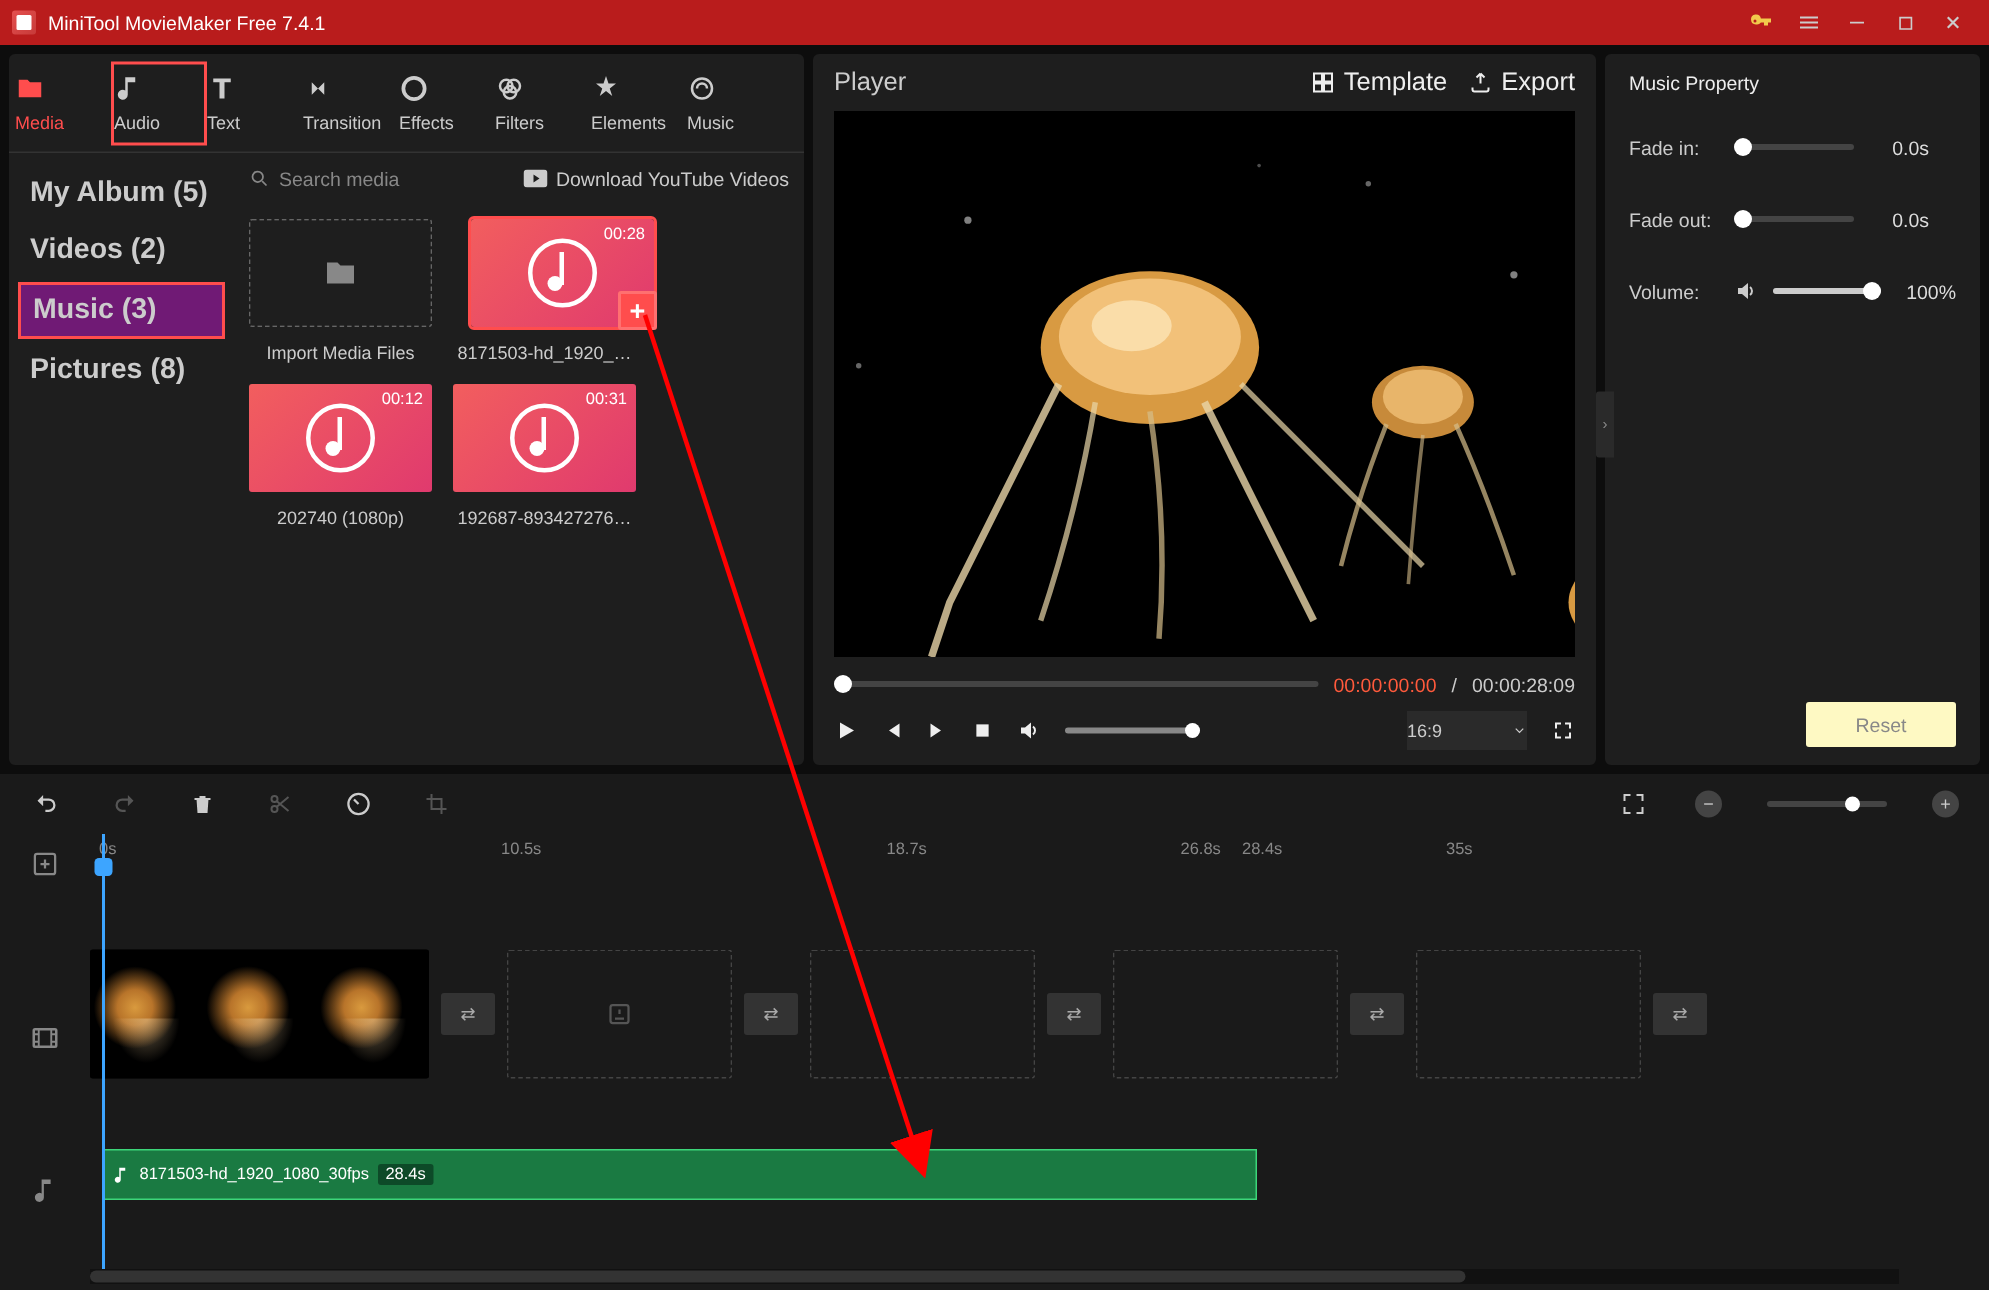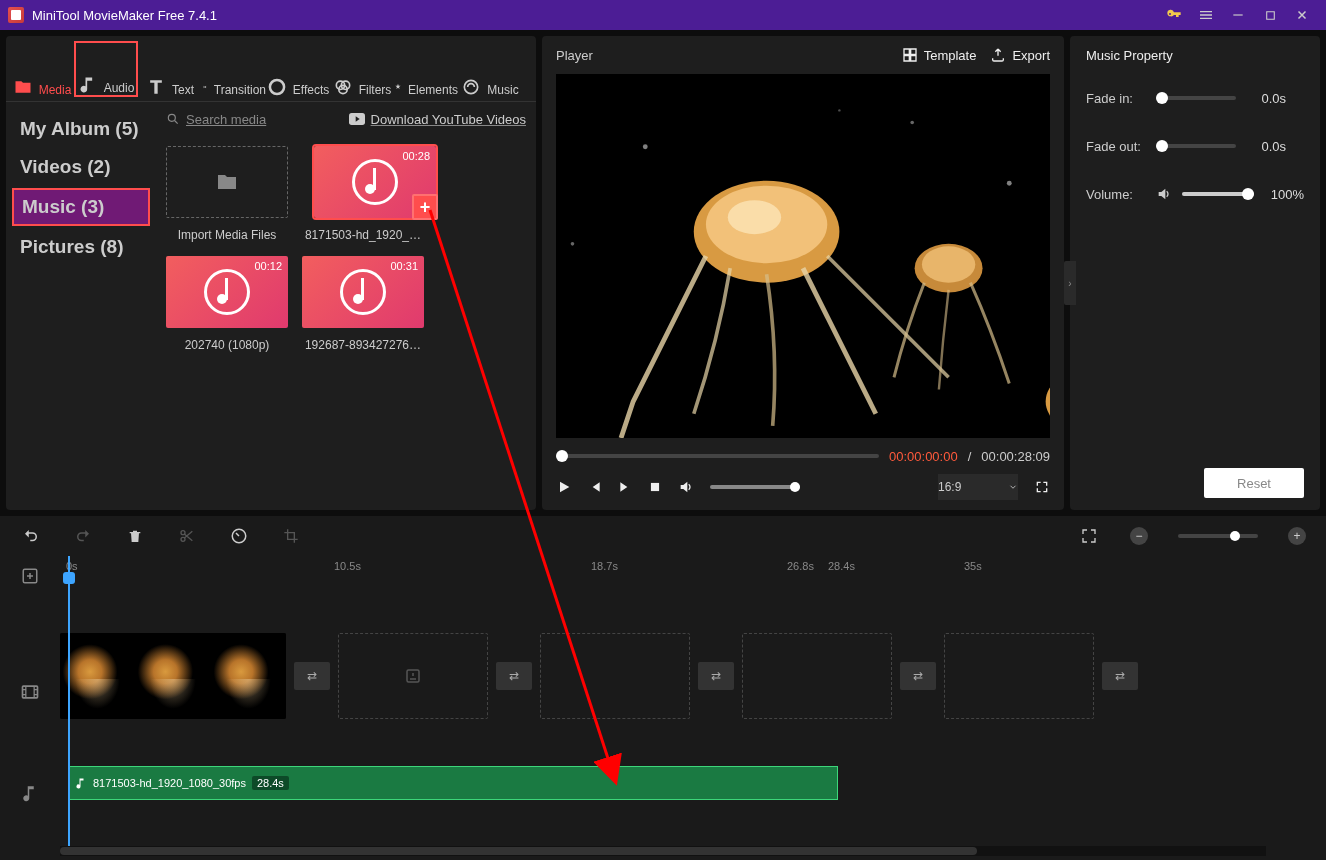--- a/index.html
+++ b/index.html
@@ -1,65 +1,65 @@
 <!DOCTYPE html>
 <html><head>
 <meta charset="utf-8">
 <style>
 * { box-sizing: border-box; margin: 0; padding: 0; font-family: -apple-system, BlinkMacSystemFont, "Segoe UI", Arial, sans-serif; }
 body { background: #0d0d0d; color: #ccc; width: 1326px; height: 860px; overflow: hidden; font-size: 13px; user-select: none; }
 
 
-.titlebar { height: 30px; background: #4c1d95; display: flex; align-items: center; padding: 0 8px; }
+.titlebar { height: 30px; background: #b91c1c; display: flex; align-items: center; padding: 0 8px; }
 .titlebar .logo { width: 16px; height: 16px; background: linear-gradient(135deg,#e4504f,#c73a39); border-radius: 2px; margin-right: 8px; position: relative; }
 .titlebar .logo::after{content:"";position:absolute;top:3px;left:3px;width:10px;height:10px;background:#fff;border-radius:1px;}
 .titlebar .title { color: #fff; font-size: 13px; font-weight: 500; }
 .titlebar .spacer { flex: 1; }
 .titlebar .tbtn { width: 32px; height: 30px; display: flex; align-items: center; justify-content: center; color: #ccc; }
 .titlebar .key { color: #f2c94c; }
 
 
 .upper { height: 480px; display: flex; gap: 6px; padding: 6px 6px 0 6px; }
 .panel { background: #1e1e1e; border-radius: 4px; }
 
 
 .media-panel { width: 530px; display: flex; flex-direction: column; }
 .tabs { height: 66px; display: flex; align-items: center; padding: 0 4px; border-bottom: 1px solid #333; }
-.tab { width: 64px; height: 56px; display: flex; flex-direction: row; align-items: flex-end; justify-content: center; gap: 6px; color: #ccc; font-size: 12px; }
+.tab { width: 64px; height: 56px; display: flex; flex-direction: column; align-items: flex-start; justify-content: center; gap: 6px; color: #ccc; font-size: 12px; }
 .tab.active { color: #ff4d4d; }
 .tab.highlighted { border: 2px solid #ff4d4d; }
 .tab svg { width: 20px; height: 20px; }
 
 .media-body { flex: 1; display: flex; }
 .sidebar { width: 150px; padding: 8px 0; }
 .side-item { padding: 8px 14px; font-size: 19px; color: #ccc; font-weight: bold; }
 .side-item.active { background: #701a75; }
 .side-item.highlighted { border: 2px solid #ff4d4d; margin: 2px 6px; padding: 6px 8px; }
 
 .media-main { flex: 1; display: flex; flex-direction: column; }
-.search-row { height: 34px; display: flex; align-items: center; padding: 0 10px; gap: 8px; color: #888; font-size: 13px; text-decoration: underline; }
+.search-row { height: 34px; display: flex; align-items: center; padding: 0 10px; gap: 8px; color: #888; font-size: 13px; }
 .search-row .srch { flex: 1; display: flex; align-items: center; gap: 6px; }
 .search-row .yt { display: flex; align-items: center; gap: 6px; color: #ccc; }
 
 .media-grid { flex: 1; padding: 10px; display: flex; flex-wrap: wrap; gap: 14px; align-content: flex-start; }
 .media-item { width: 122px; display: flex; flex-direction: column; align-items: center; gap: 10px; }
 .thumb { width: 122px; height: 72px; background: #2a2a2a; border-radius: 2px; position: relative; display: flex; align-items: center; justify-content: center; }
 .thumb.dashed { border: 1px dashed #666; background: transparent; }
 .thumb.audio { background: linear-gradient(135deg,#f25e5e,#e03a6e); }
 .thumb .dur { position: absolute; top: 4px; right: 6px; font-size: 11px; color: #fff; }
 .media-item.highlighted .thumb { outline: 2px solid #ff4d4d; outline-offset: 0; margin-left: 24px; }
 .add-btn { position: absolute; bottom: -2px; right: -2px; width: 26px; height: 26px; background: #ff4d4d; border: 2px solid #ff7070; color: #fff; display: flex; align-items: center; justify-content: center; font-size: 18px; font-weight: bold; border-radius: 2px; }
 .media-label { font-size: 12px; color: #ccc; text-align: center; width: 120px; white-space: nowrap; overflow: hidden; text-overflow: ellipsis; }
 .audio-icon { width: 46px; height: 46px; border: 3px solid #fff; border-radius: 50%; position: relative; }
 .audio-icon::after { content:""; position:absolute; width:10px; height:10px; background:#fff; border-radius:50%; bottom:8px; left:10px; }
 .audio-icon::before { content:""; position:absolute; width:3px; height:22px; background:#fff; left:18px; top:6px; }
 
 
 .player-panel { width: 522px; display: flex; flex-direction: column; }
-.player-head { height: 38px; display: flex; align-items: center; padding: 0 14px; gap: 14px; font-size: 13px; }
+.player-head { height: 38px; display: flex; align-items: center; padding: 0 14px; gap: 14px; font-size: 17px; }
 .player-head .ph-title { flex: 1; color: #ccc; }
 .player-head .ph-btn { display: flex; align-items: center; gap: 6px; color: #eee; }
 
 .preview { flex: 1; margin: 0 14px; background: #000; position: relative; overflow: hidden; display:flex; align-items:center; justify-content:center;}
 .preview svg { width: 100%; height: 100%; }
 
 .player-controls { height: 72px; padding: 0 14px; display: flex; flex-direction: column; justify-content: center; gap: 10px; }
 .seek-row { display: flex; align-items: center; gap: 10px; }
 .seek-bar { flex: 1; height: 4px; background: #444; border-radius: 2px; position: relative; }
 .seek-bar .knob { width: 12px; height: 12px; background: #fff; border-radius: 50%; position: absolute; top: -4px; left: 0; }
@@ -74,21 +74,21 @@
 
 .prop-panel { flex: 1; display: flex; flex-direction: column; padding: 0 16px; position: relative; }
 .prop-title { height: 38px; display: flex; align-items: center; font-size: 13px; color: #eee; }
 .prop-row { height: 48px; display: flex; align-items: center; gap: 10px; font-size: 13px; }
 .prop-label { width: 60px; color: #ccc; }
 .slider { flex: 1; height: 4px; background: #444; border-radius: 2px; position: relative; max-width: 80px; }
 .slider .sknob { width: 12px; height: 12px; background: #fff; border-radius: 50%; position: absolute; top: -4px; left: 0; }
 .slider.vol .sknob { left: auto; right: 0; }
 .slider.vol::before{content:"";position:absolute;left:0;top:0;height:4px;width:100%;background:#ccc;border-radius:2px;}
 .prop-val { color: #ddd; width: 40px; text-align: right; }
-.reset-btn { margin-top: auto; margin-bottom: 12px; align-self: flex-end; width: 100px; height: 30px; background: #ffffff; color: #888; display: flex; align-items: center; justify-content: center; border-radius: 2px; }
+.reset-btn { margin-top: auto; margin-bottom: 12px; align-self: flex-end; width: 100px; height: 30px; background: #fef9c3; color: #888; display: flex; align-items: center; justify-content: center; border-radius: 2px; }
 .expand-tab { position: absolute; left: -6px; top: 225px; width: 12px; height: 44px; background: #2a2a2a; display:flex; align-items:center; justify-content:center; color:#888; font-size:10px; border-radius:2px 0 0 2px;}
 
 
 .timeline { height: 344px; background: #1a1a1a; margin-top: 6px; display: flex; flex-direction: column; position: relative;}
 .tl-toolbar { height: 40px; display: flex; align-items: center; padding: 0 20px; gap: 30px; }
 .tl-tool { color: #ccc; width: 22px; display:flex; justify-content:center;}
 .tl-tool.disabled { color: #555; }
 .tl-toolbar .spacer { flex: 1; }
 .zoom-slider { width: 80px; height: 4px; background: #444; border-radius: 2px; position: relative; }
 .zoom-slider .zknob { width: 10px; height: 10px; background: #fff; border-radius: 50%; position: absolute; top: -3px; left: 52px; }

